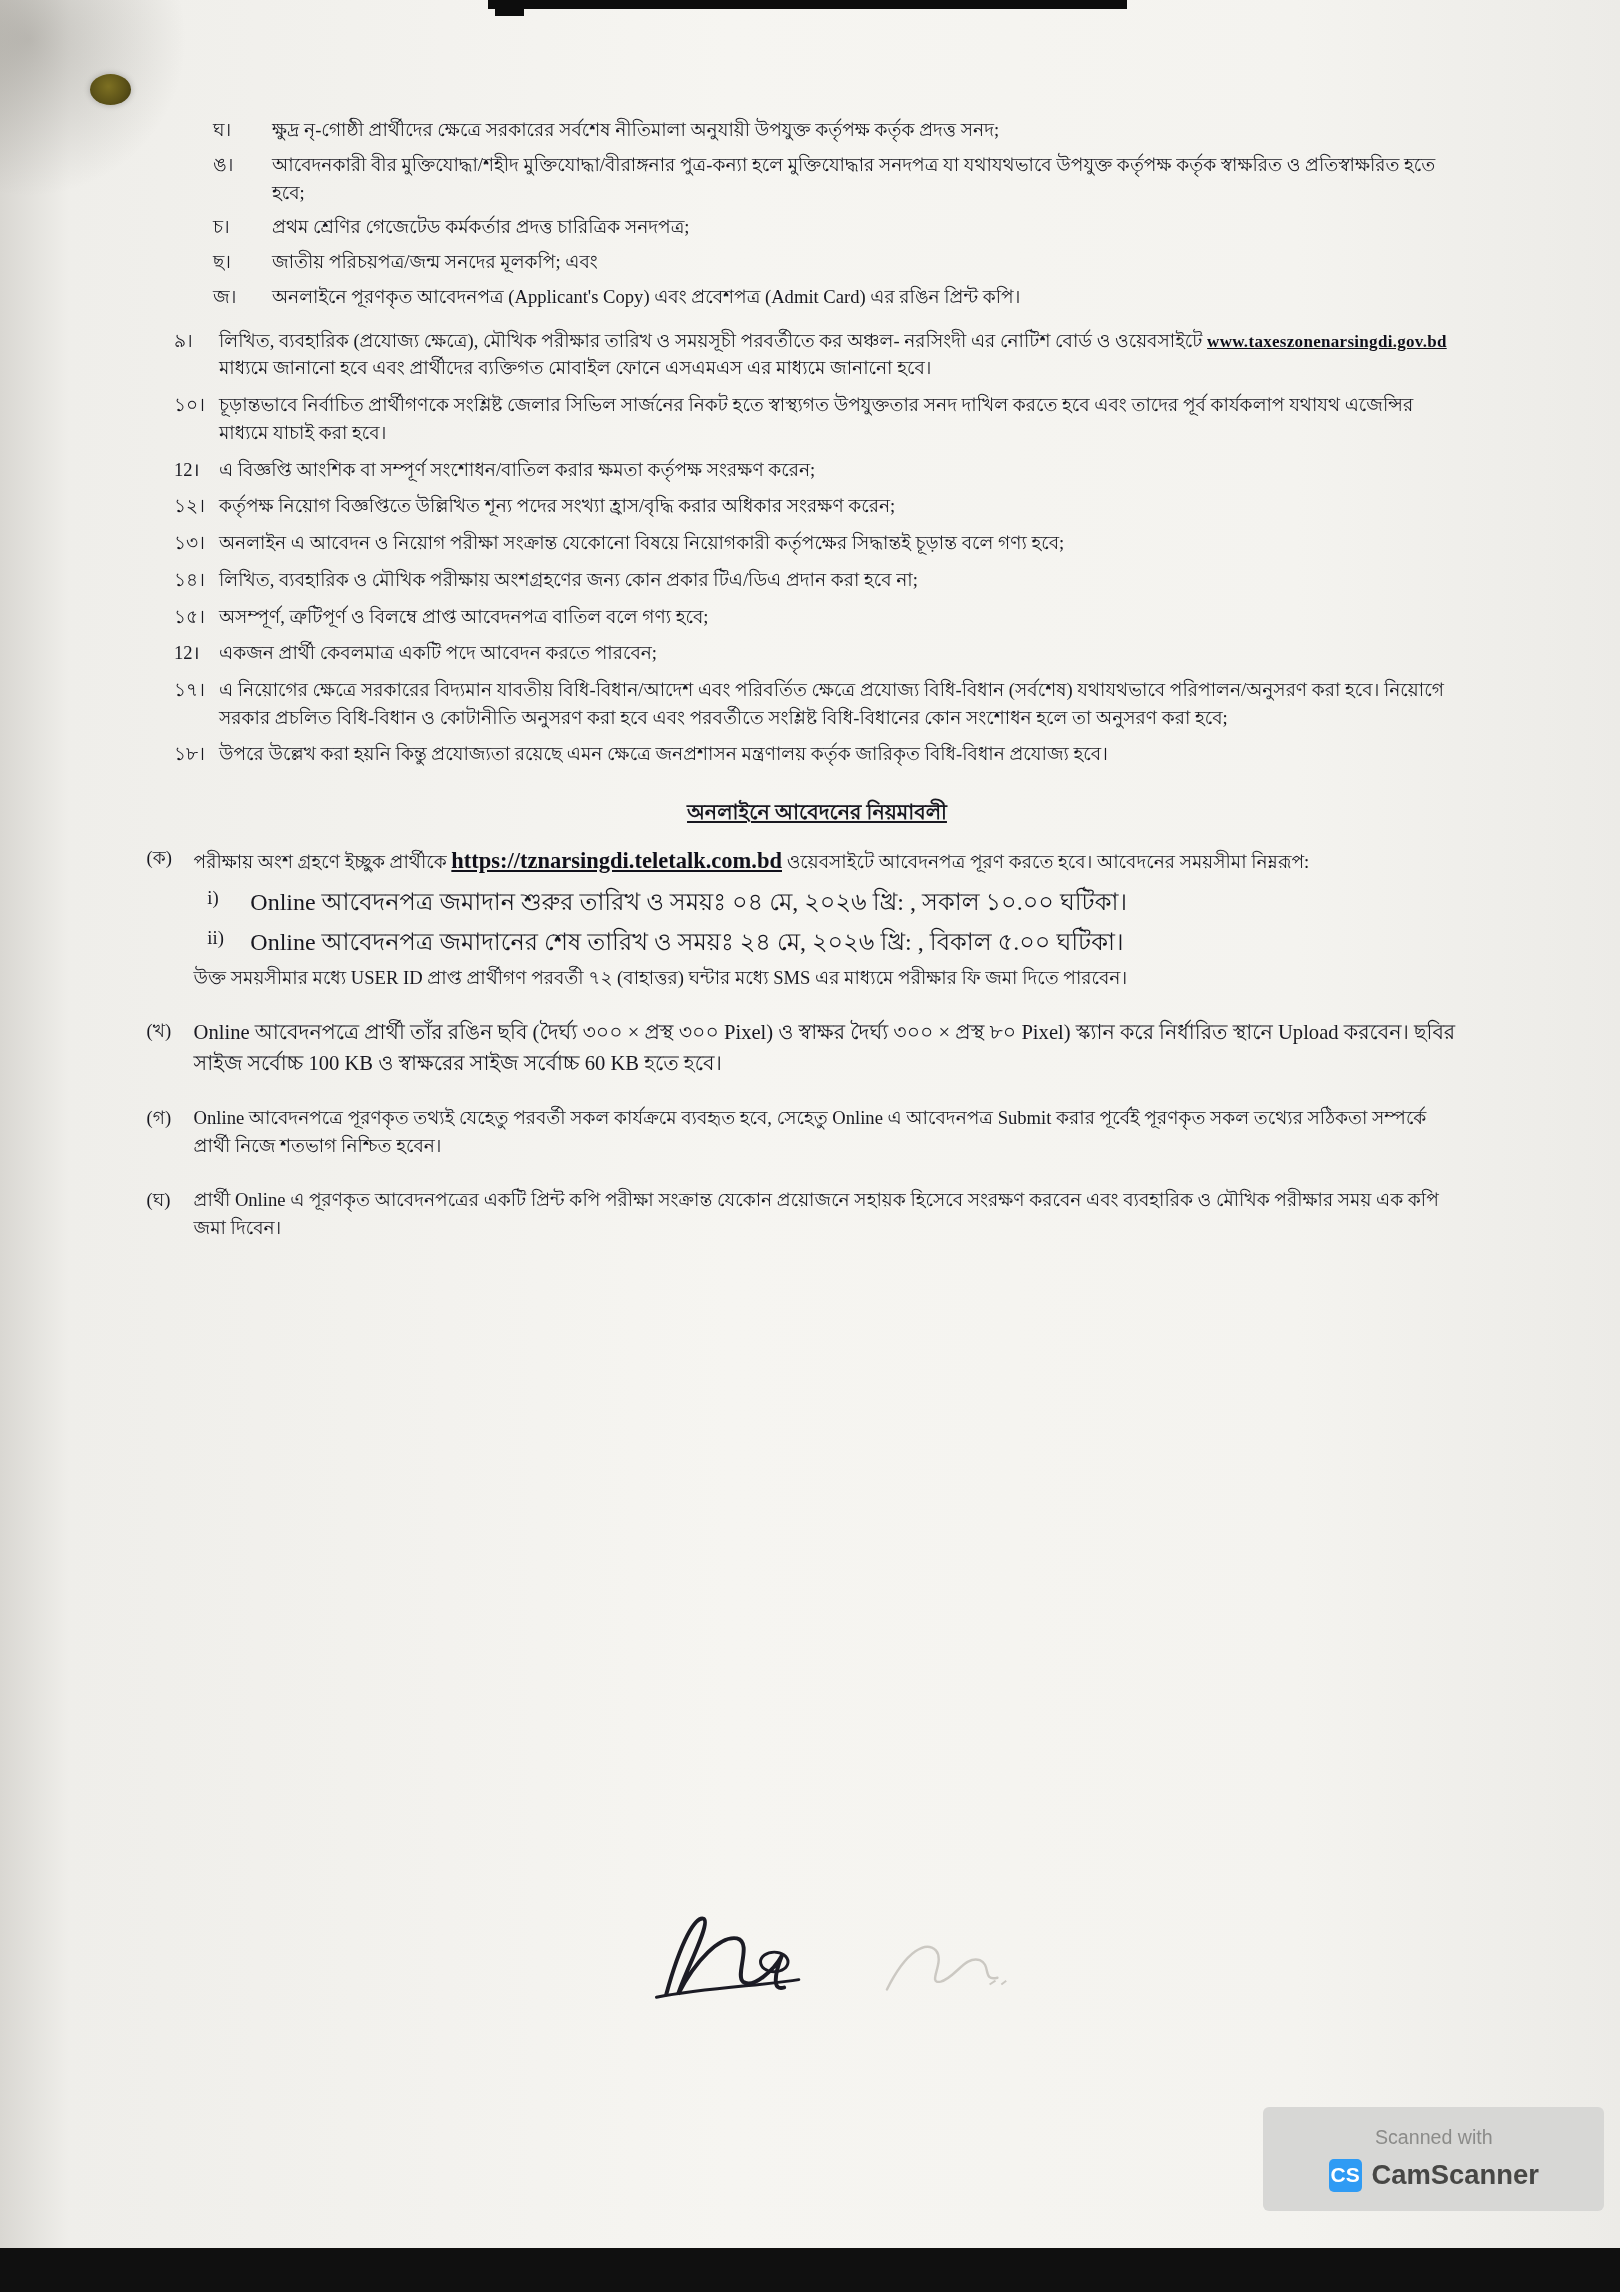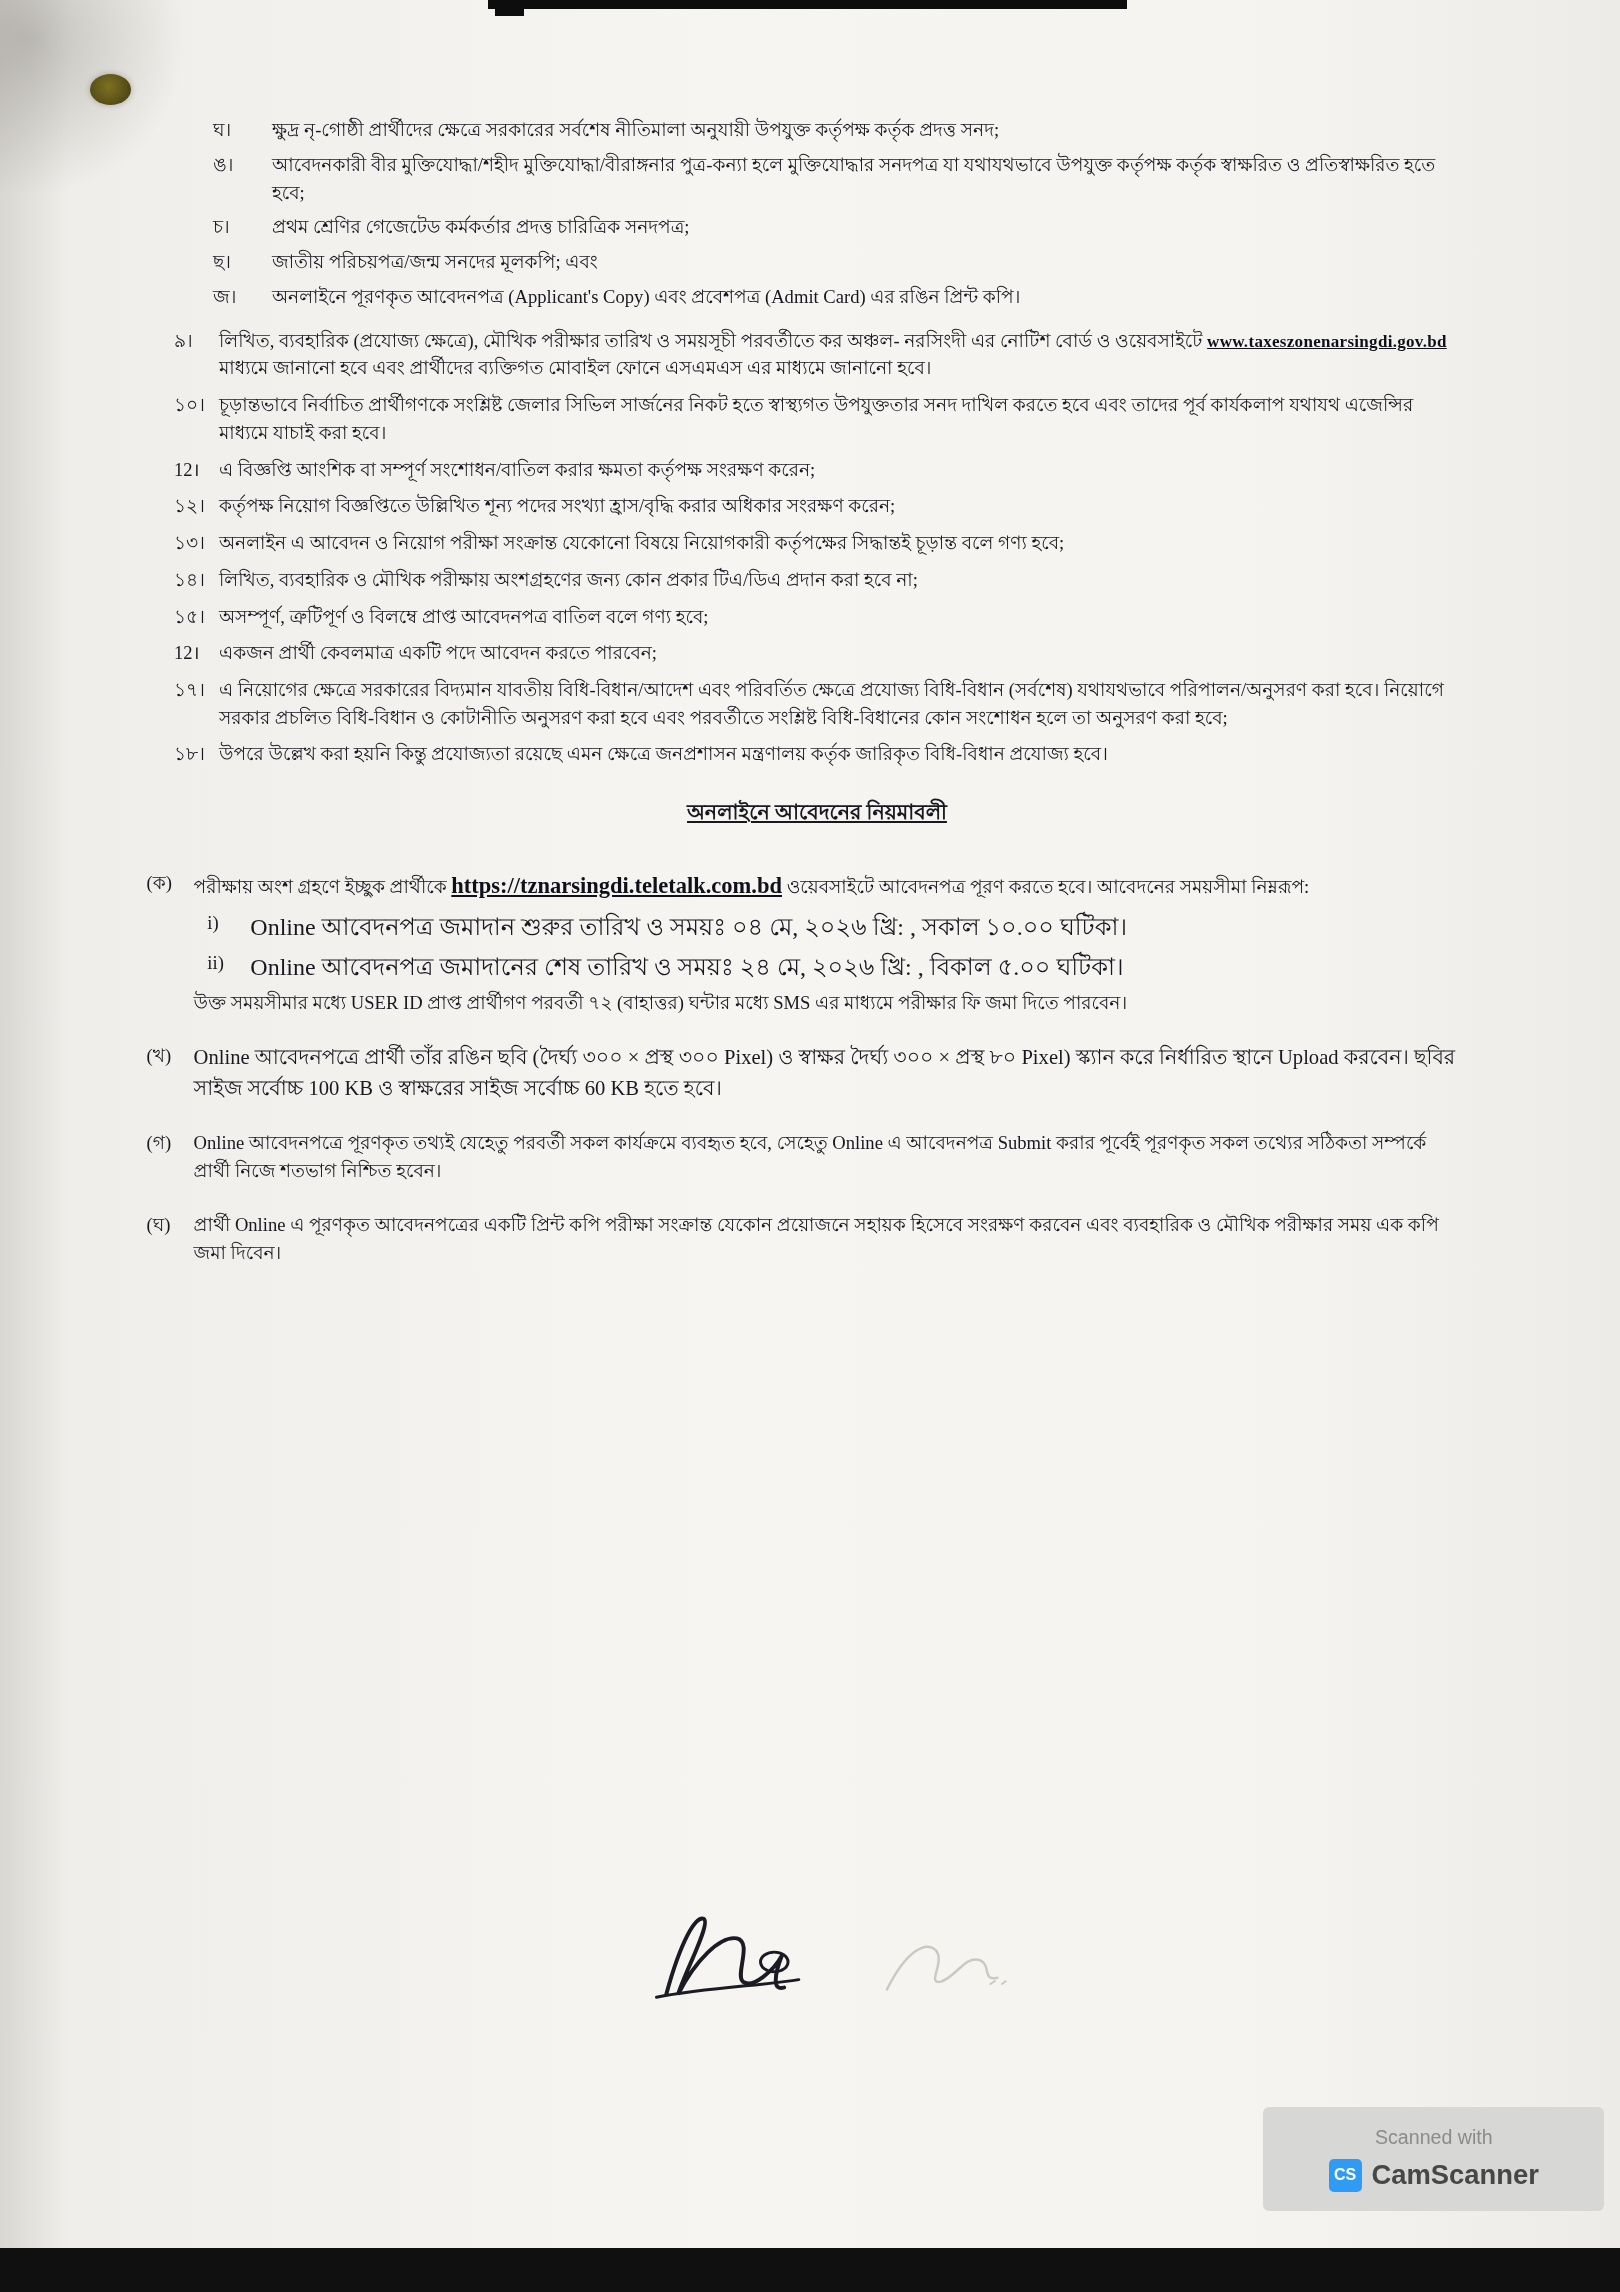--- a/index.html
+++ b/index.html
@@ -31,21 +31,21 @@
   .checklist .m { flex:0 0 59px; }
   .numbered .row { margin-bottom:8.8px; }
   .numbered .m { flex:0 0 45px; }
   .para9 { margin-top:15.7px; margin-bottom:13.7px; }
   .big-link {
     font-weight:bold; text-decoration:underline; font-size:17px;
     letter-spacing:0.3px; color:#10101a; white-space:nowrap;text-align:right;
   }
   .section-heading {
     text-align:center; font-weight:bold; text-decoration:underline;
-    font-size:20.6px; margin:29px 0 41px 0;
+    font-size:20.6px; margin:29px 0 16px 0;
   }
   .lettered { margin-left:-27.4px; }
   .lettered > .row { margin-bottom:25.5px; }
   .lettered .m { flex:0 0 47px; }
   .app-link { font-weight:bold; text-decoration:underline; font-size:22.5px; color:#10101a; white-space:nowrap; }
   .sublist { margin:5.9px 0 3.9px 13.7px; }
   .sublist .row { margin-bottom:3.9px; }
   .sublist .m { flex:0 0 43px; }
   .sub-online { font-size:24px; }
   .note { margin-top:3.9px; }
@@ -56,21 +56,21 @@
   .cs-badge {
     position:absolute; right:15.7px; bottom:82px; width:341px; height:104px;
     background:#d7d7d5; border-radius:6px;
     display:flex; flex-direction:column; align-items:center; justify-content:center; gap:9.8px;
     font-family:"Liberation Sans","DejaVu Sans",sans-serif;
   }
   .scanned-with { color:#8b8b89; font-size:19.6px; }
   .brand-row { display:flex; align-items:center; gap:9.8px; }
   .cs-logo {
     width:33px; height:33px; background:#2f9bf4; color:#ffffff; border-radius:4.9px;
-    display:flex; align-items:center; justify-content:center; font-weight:bold; font-size:16px;
+    display:flex; align-items:center; justify-content:center; font-weight:bold; font-size:21px;
   }
   .brand { font-size:27.4px; font-weight:bold; color:#474745; }
 </style>
 </head>
 <body>
 
 <div class="scan-page">
 
   <div class="artifact top-a"></div>
   <div class="artifact top-b"></div>

